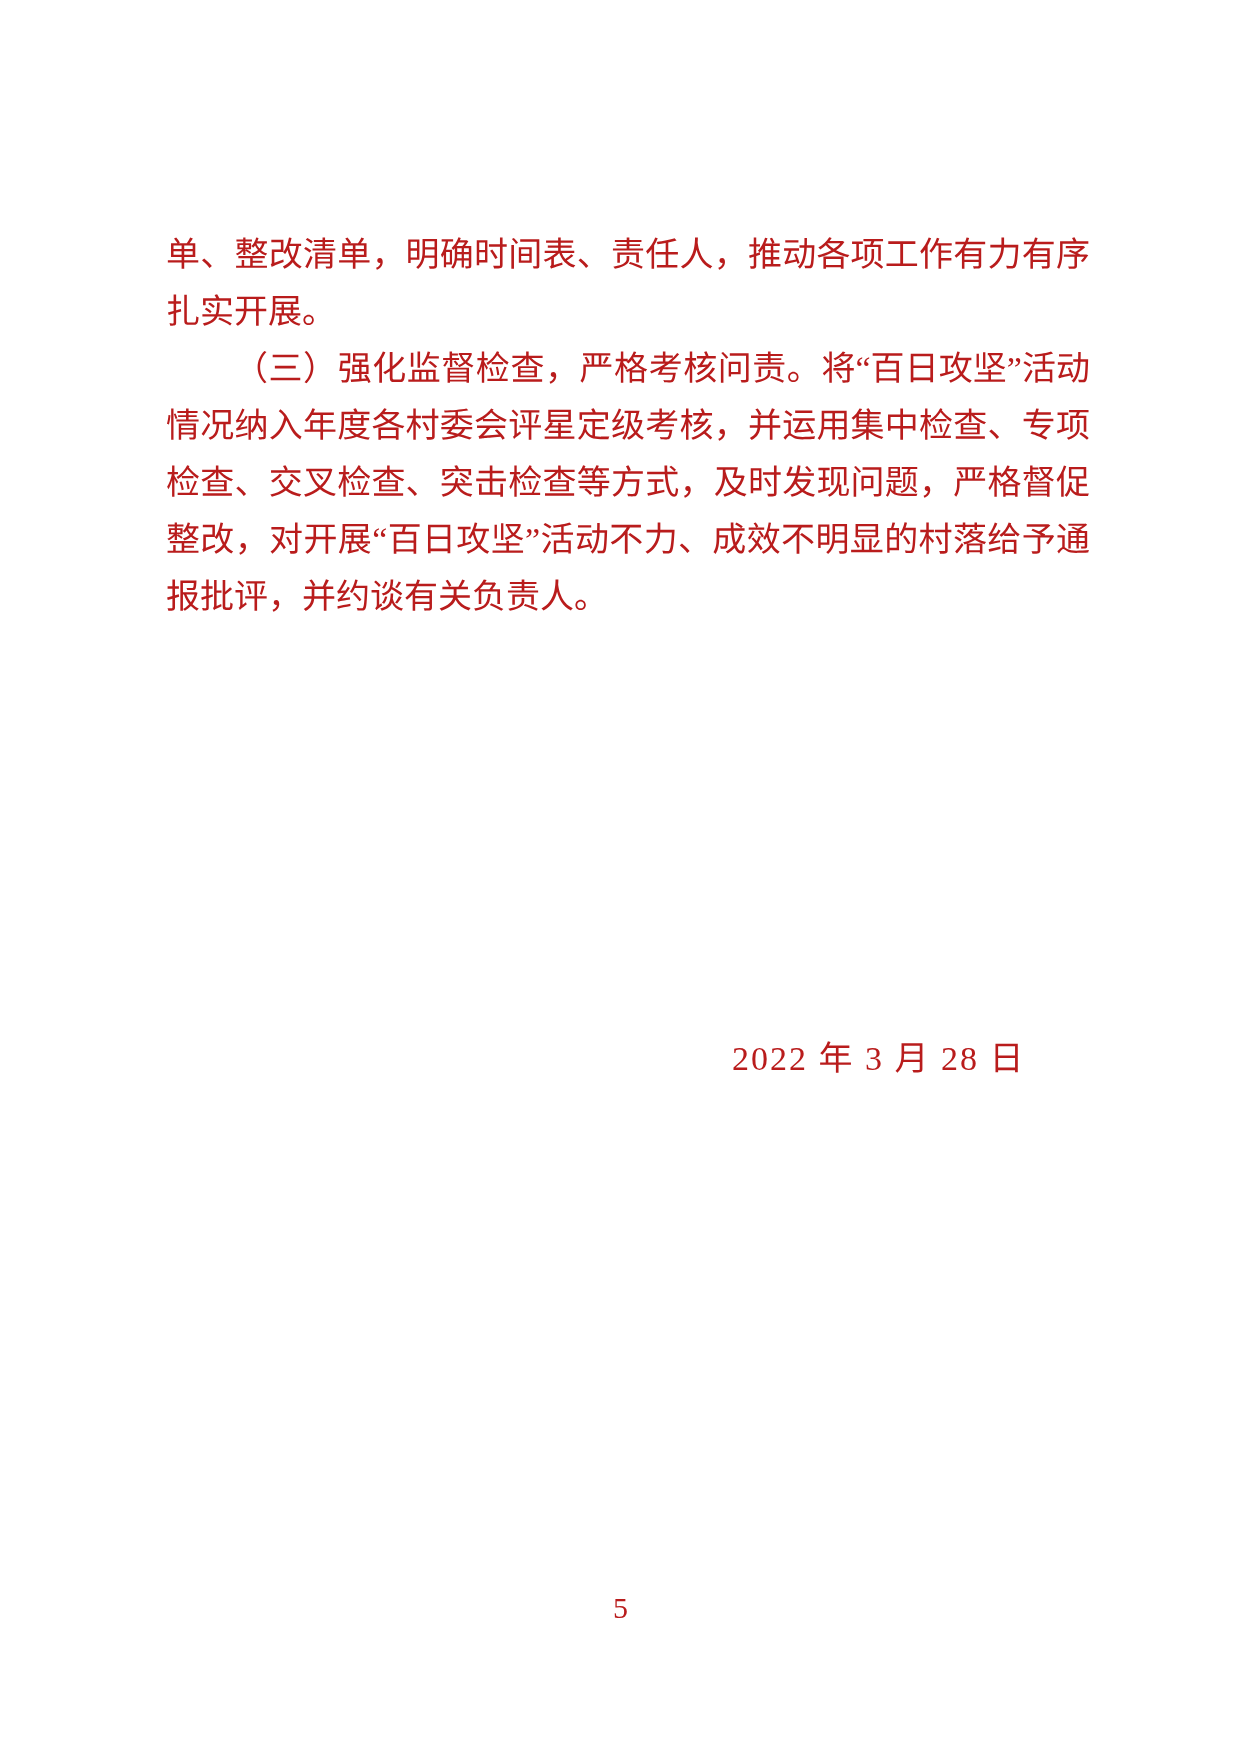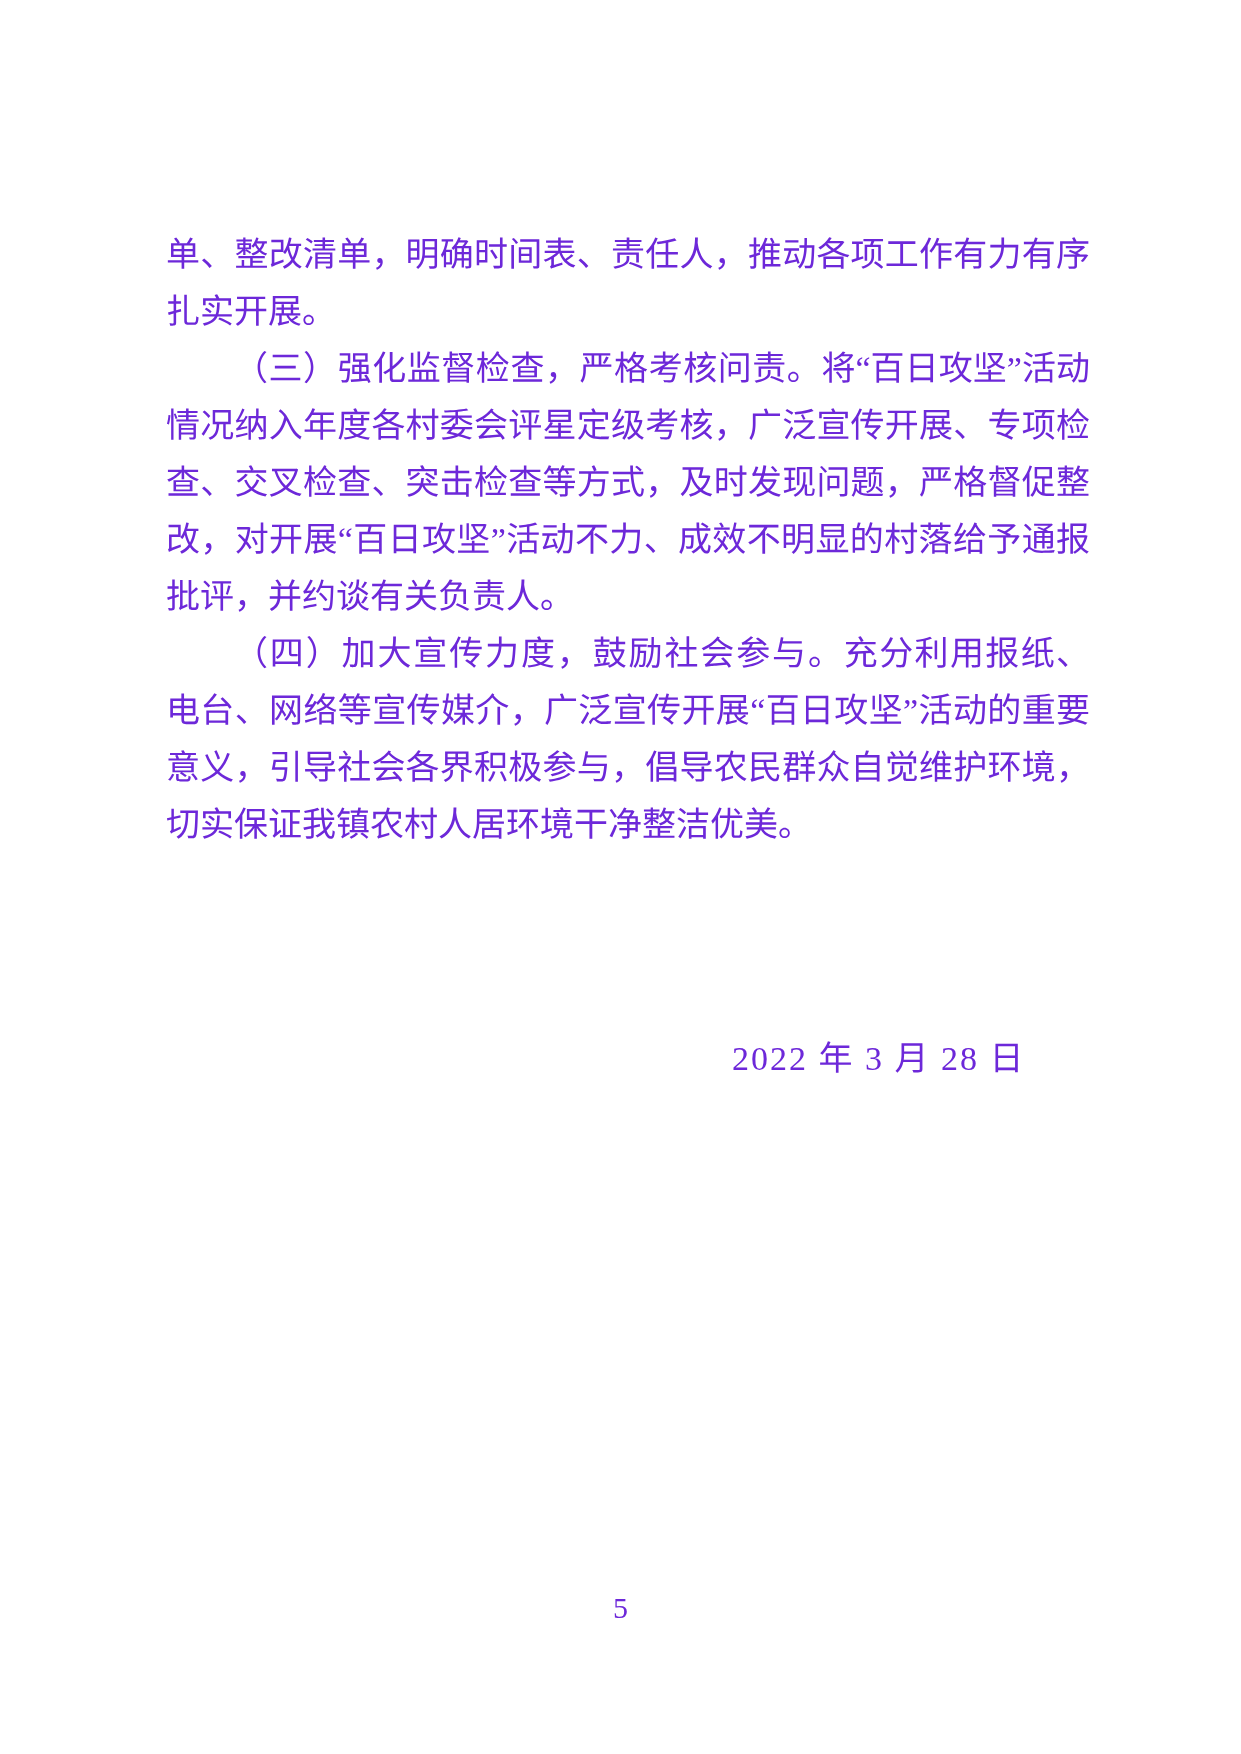--- a/index.html
+++ b/index.html
@@ -7,21 +7,21 @@
     margin: 0;
     padding: 0;
     background: #e8e8e8;
   }
   .page {
     position: relative;
     width: 1241px;
     height: 1754px;
     margin: 0 auto;
     background: #ffffff;
-    color: #6d28d9;
+    color: #b91c1c;
     font-family: "Liberation Serif", "DejaVu Serif", serif;
     overflow: hidden;
   }
   .content {
     position: absolute;
     left: 166px;
     top: 226px;
     width: 924px;
     font-size: 34px;
     line-height: 57px;
@@ -62,23 +62,22 @@
 </style>
 </head>
 <body>
 
 <div class="page">
 
   <div class="content">
 
     <p class="para"><span>单、整改清单，明确时间表、责任人，推动各项工作有力有序扎实开展。</span></p>
 
-    <p class="para indent"><span class="lead">（三）强化监督检查，严格考核问责。</span><span>将“百日攻坚”活动情况纳入年度各村委会评星定级考核，广泛宣传开展、专项检查、交叉检查、突击检查等方式，及时发现问题，严格督促整改，对开展“百日攻坚”活动不力、成效不明显的村落给予通报批评，并约谈有关负责人。</span></p>
+    <p class="para indent"><span class="lead">（三）强化监督检查，严格考核问责。</span><span>将“百日攻坚”活动情况纳入年度各村委会评星定级考核，并运用集中检查、专项检查、交叉检查、突击检查等方式，及时发现问题，严格督促整改，对开展“百日攻坚”活动不力、成效不明显的村落给予通报批评，并约谈有关负责人。</span></p>
 
-    <p class="para indent"><span class="lead">（四）加大宣传力度，鼓励社会参与。</span><span>充分利用报纸、电台、网络等宣传媒介，广泛宣传开展“百日攻坚”活动的重要意义，引导社会各界积极参与，倡导农民群众自觉维护环境，切实保证我镇农村人居环境干净整洁优美。</span></p>
 
   </div>
 
   <div class="date-line">2022 年 3 月 28 日</div>
 
   <div class="page-number">5</div>
 
 </div>
 
 </body></html>

